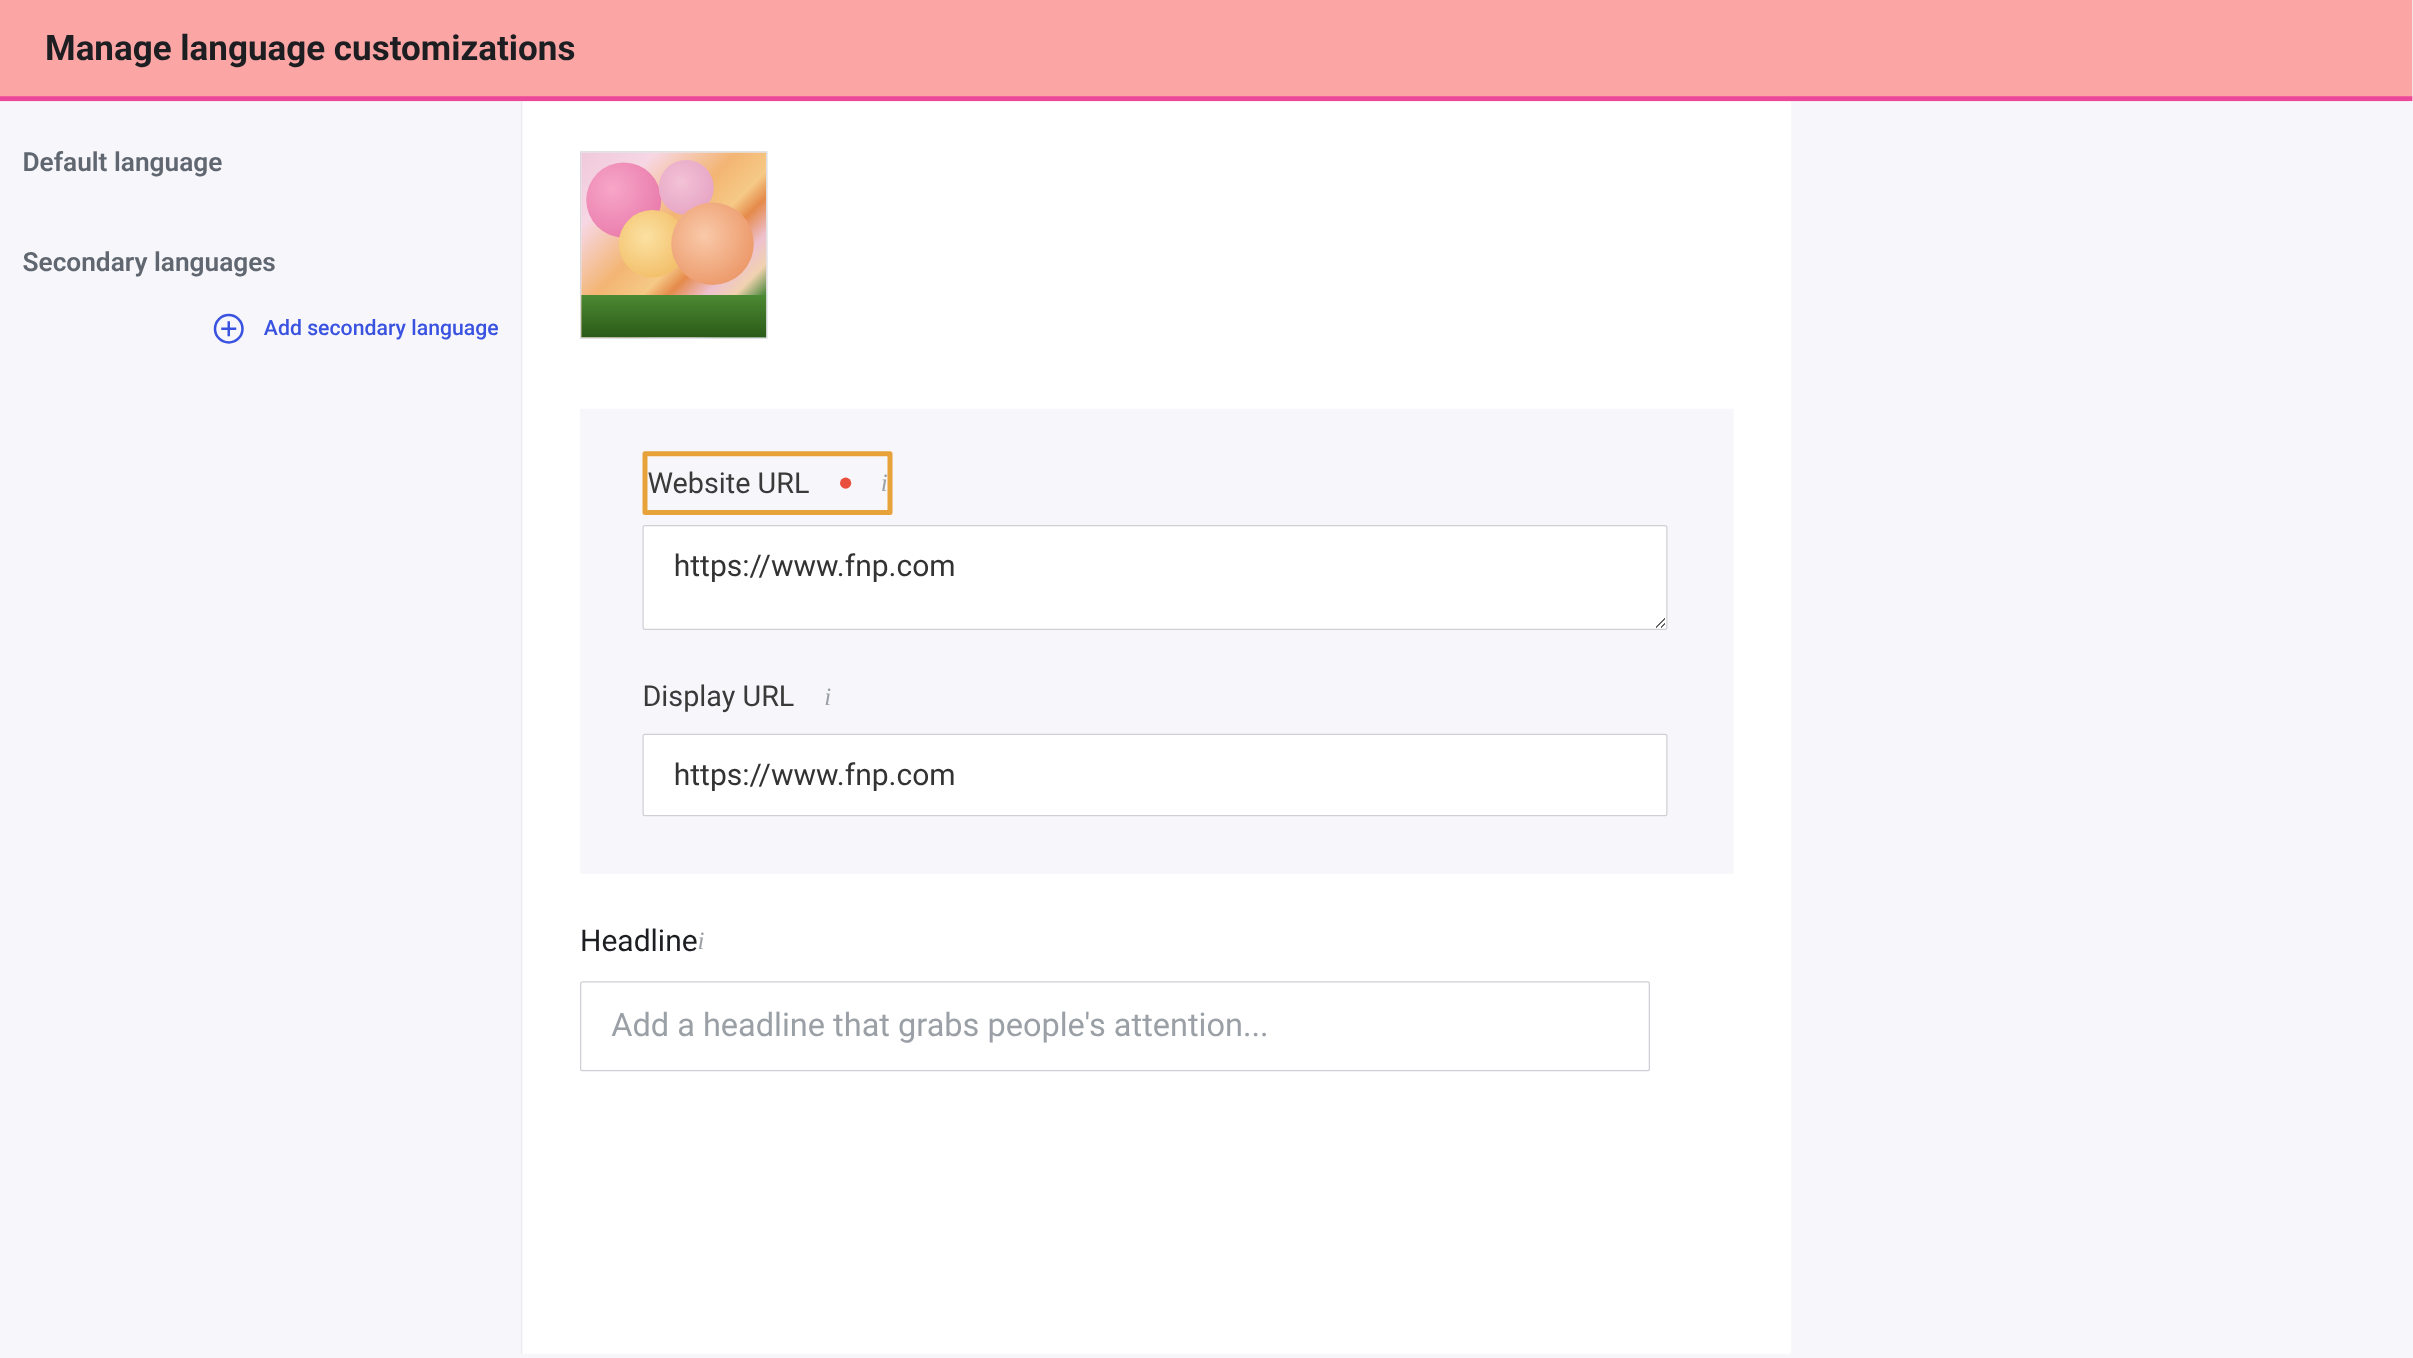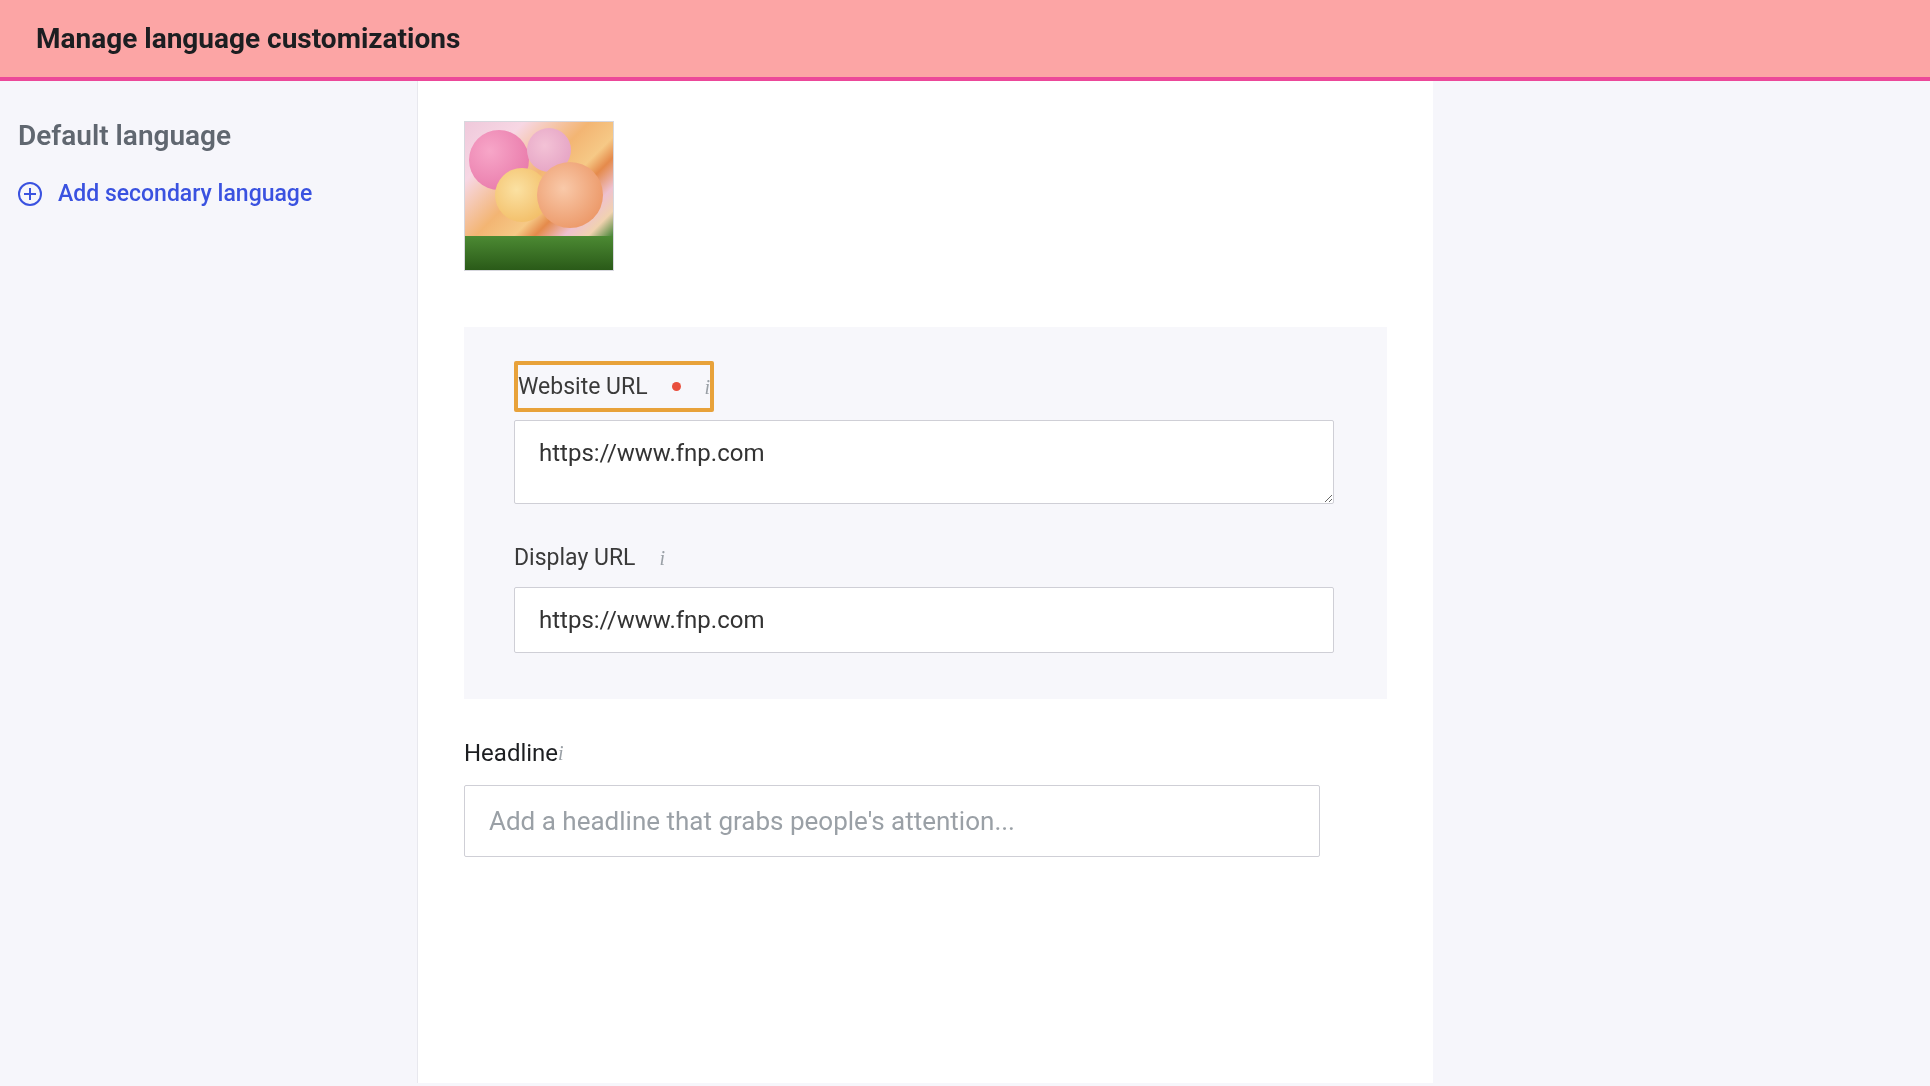--- a/index.html
+++ b/index.html
@@ -25,42 +25,43 @@
       display: flex;
       height: calc(100% - 84px);
     }
     .sidebar {
       width: 418px;
       background: #f6f6fb;
       padding-top: 28px;
       border-right: 1px solid #e8e8ee;
     }
     .sidebar-section-title {
-      font-size: 28px;
+      font-size: 21px;
       font-weight: 600;
       color: #606770;
       padding: 10px 18px 14px 18px;
     }
     .sidebar-item {
       font-size: 23px;
       font-weight: 500;
       padding: 16px 18px;
       color: #3a52e0;
       background: #ecedf6;
       cursor: pointer;
     }
     .sidebar-add {
       display: flex;
       align-items: center;
       gap: 16px;
       padding: 14px 18px;
       color: #3a52e0;
-      font-size: 23px;
+      font-size: 17px;
       font-weight: 500;
       cursor: pointer;
+      justify-content: flex-end;
     }
     .plus-circle {
       width: 24px;
       height: 24px;
       border: 2px solid #3a52e0;
       border-radius: 50%;
       display: inline-flex;
       align-items: center;
       justify-content: center;
       flex-shrink: 0;
@@ -173,20 +174,21 @@
 
 <div class="header">
   <div class="header-title">Manage language customizations</div>
 </div>
 
 <div class="layout">
 
   <aside class="sidebar">
     <div class="sidebar-section-title">Default language</div>
 
+    <div class="sidebar-section-title" style="margin-top:32px;">Secondary languages</div>
     <div class="sidebar-add">
       <span class="plus-circle"></span>
       <span>Add secondary language</span>
     </div>
   </aside>
 
   <main class="main">
 
 
     <div class="thumb">

